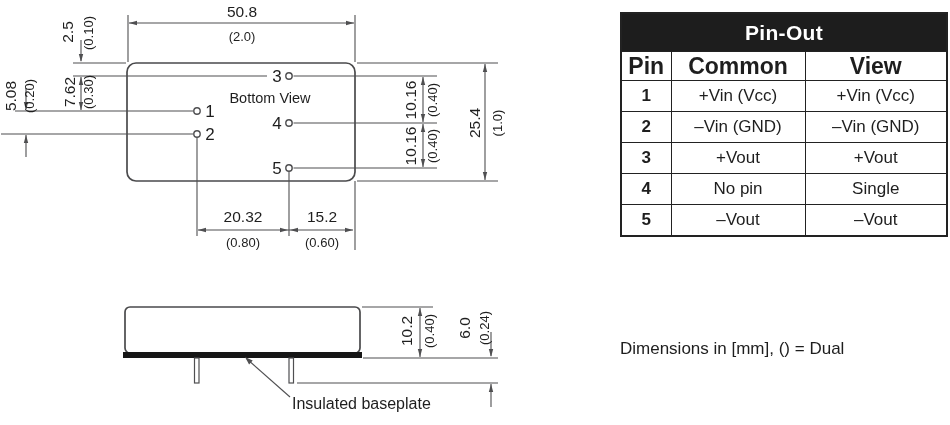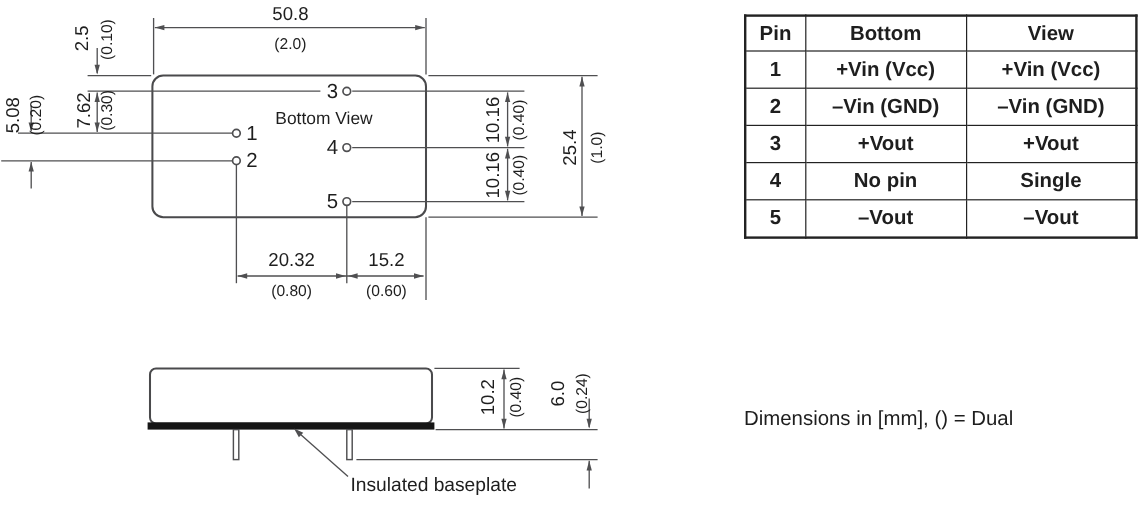--- a/index.html
+++ b/index.html
@@ -22,22 +22,22 @@
     border-collapse:collapse;table-layout:fixed;
     border:2.5px solid #222222;color:#1e1e1e;
   }
   table.pinout th,table.pinout td{
     border:1.6px solid #222222;text-align:center;vertical-align:middle;padding:0;
   }
   table.pinout th.title{
     background:#1d1d1d;color:#ffffff;font-size:21px;font-weight:bold;height:37px;
     letter-spacing:0.3px;
   }
-  table.pinout tr.colhead th{height:28px;font-size:17px;font-weight:bold;}
-  table.pinout tbody td{height:30px;font-size:17px;font-weight:bold;}
+  table.pinout tr.colhead th{height:28px;font-size:23px;font-weight:bold;}
+  table.pinout tbody td{height:30px;font-size:17px;font-weight:normal;}
   table.pinout tbody td.pin{font-weight:bold;}
 
   .notes{
     position:absolute;left:620px;top:276px;
     font-size:17px;line-height:29px;color:#1e1e1e;white-space:pre-wrap;
   }
 </style>
 </head>
 <body>
 
@@ -172,23 +172,26 @@
   </g>
 </svg>
 
 <table class="pinout">
   <colgroup>
     <col style="width:50px">
       <col style="width:134px">
       <col style="width:142px">
   </colgroup>
   <thead>
+    <tr>
+      <th class="title" colspan="3">Pin-Out</th>
+    </tr>
     <tr class="colhead">
       <th>Pin</th>
-      <th>Bottom</th>
+      <th>Common</th>
       <th>View</th>
     </tr>
   </thead>
   <tbody>
     <tr>
       <td class="pin">1</td>
       <td>+Vin (Vcc)</td>
       <td>+Vin (Vcc)</td>
     </tr>
     <tr>

